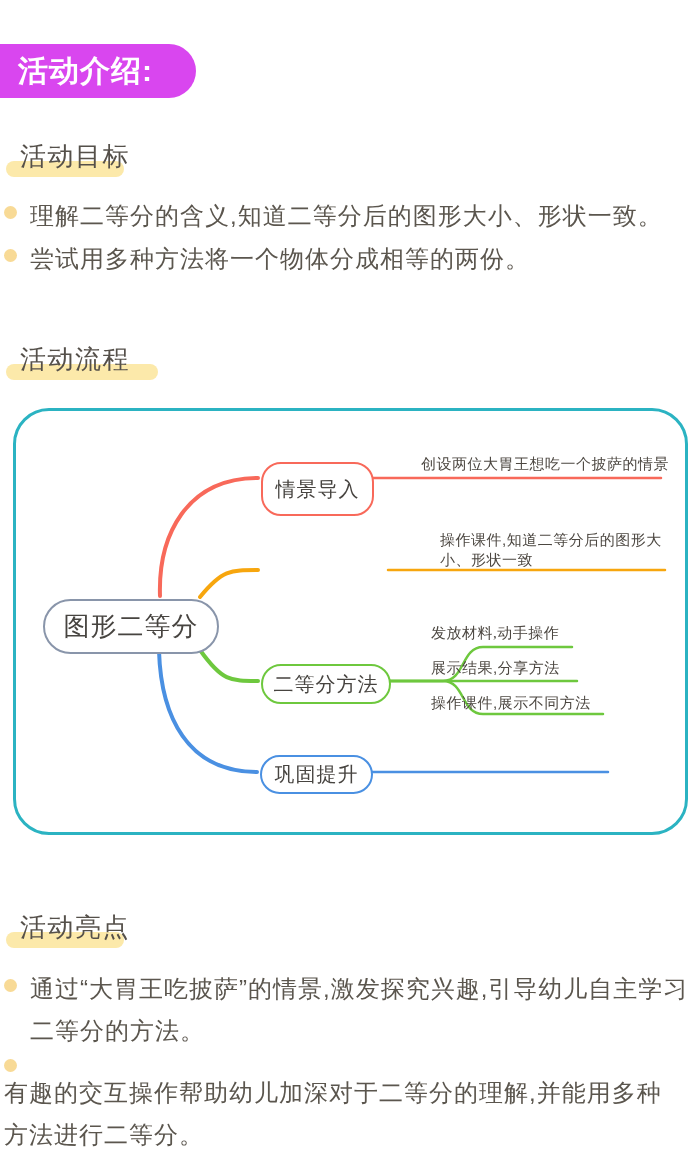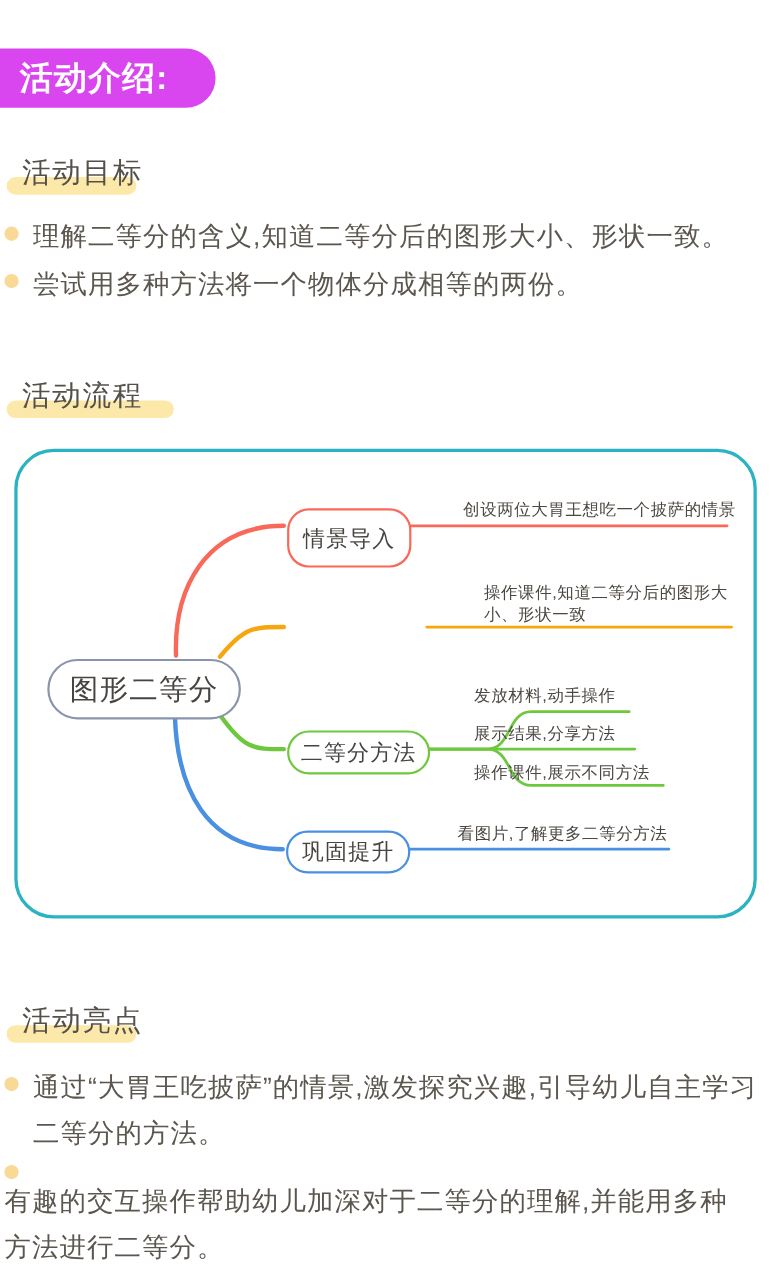--- a/index.html
+++ b/index.html
@@ -62,21 +62,21 @@
   .mm-b2{left:245px;top:143px;width:130px;height:39px;border-color:#f7a60e;}
   .mm-b3{left:245px;top:253px;width:130px;height:40px;border-color:#6ec83e;}
   .mm-b4{left:244px;top:344px;width:113px;height:39px;border-color:#4a90e2;}
   .mm-note{
     position:absolute;z-index:2;font-size:15px;line-height:20px;
     color:#4c4741;white-space:nowrap;letter-spacing:0.5px;
   }
   .mm-note.wrap{white-space:normal;width:250px;}
   .n1{left:405px;top:43px;}
   .n2{left:424px;top:119px;}
-  .n3a{left:415px;top:212px;}
+  .n3a{left:415px;top:212px;font-family:Liberation Serif, serif;}
   .n3b{left:415px;top:247px;}
   .n3c{left:415px;top:282px;}
   .n4{left:400px;top:338px;}
 </style>
 </head>
 <body>
 
 <div class="badge">
   <span>活动介绍:</span>
 </div>
@@ -117,21 +117,20 @@
   <div class="mm-node mm-root">图形二等分</div>
   <div class="mm-node mm-b mm-b1">情景导入</div>
   <div class="mm-node mm-b mm-b3">二等分方法</div>
   <div class="mm-node mm-b mm-b4">巩固提升</div>
 
   <div class="mm-note n1">创设两位大胃王想吃一个披萨的情景</div>
   <div class="mm-note wrap n2">操作课件,知道二等分后的图形大小、形状一致</div>
   <div class="mm-note n3a">发放材料,动手操作</div>
   <div class="mm-note n3b">展示结果,分享方法</div>
   <div class="mm-note n3c">操作课件,展示不同方法</div>
-  <div class="mm-note n4">看图片,了解更多二等分方法</div>
 </div>
 
 <div class="hl-bar" style="left:6px;top:932px;width:118px;"></div>
 <div class="sec-head" style="top:910px;">活动亮点</div>
 
 <div class="bullet-row" style="top:968px;">
   <div class="bullet-dot"></div>
   <div class="bullet-text">通过“大胃王吃披萨”的情景,激发探究兴趣,引导幼儿自主学习二等分的方法。</div>
 </div>
 <div class="bullet-row" style="top:1048px;flex-direction:column;">

